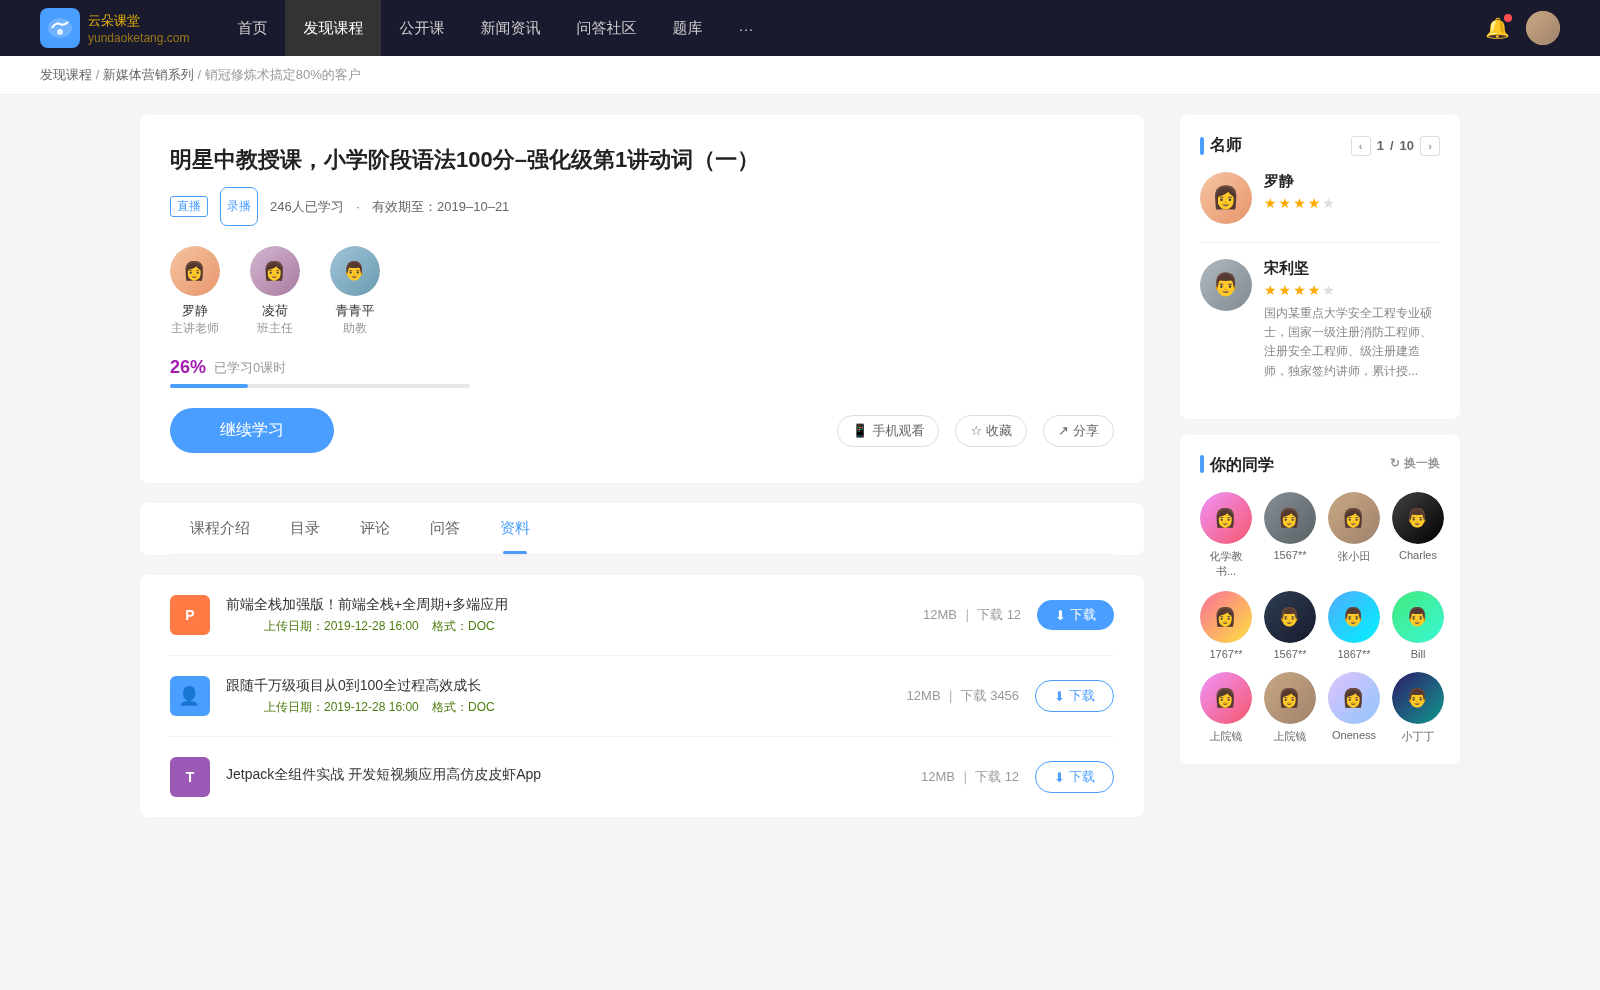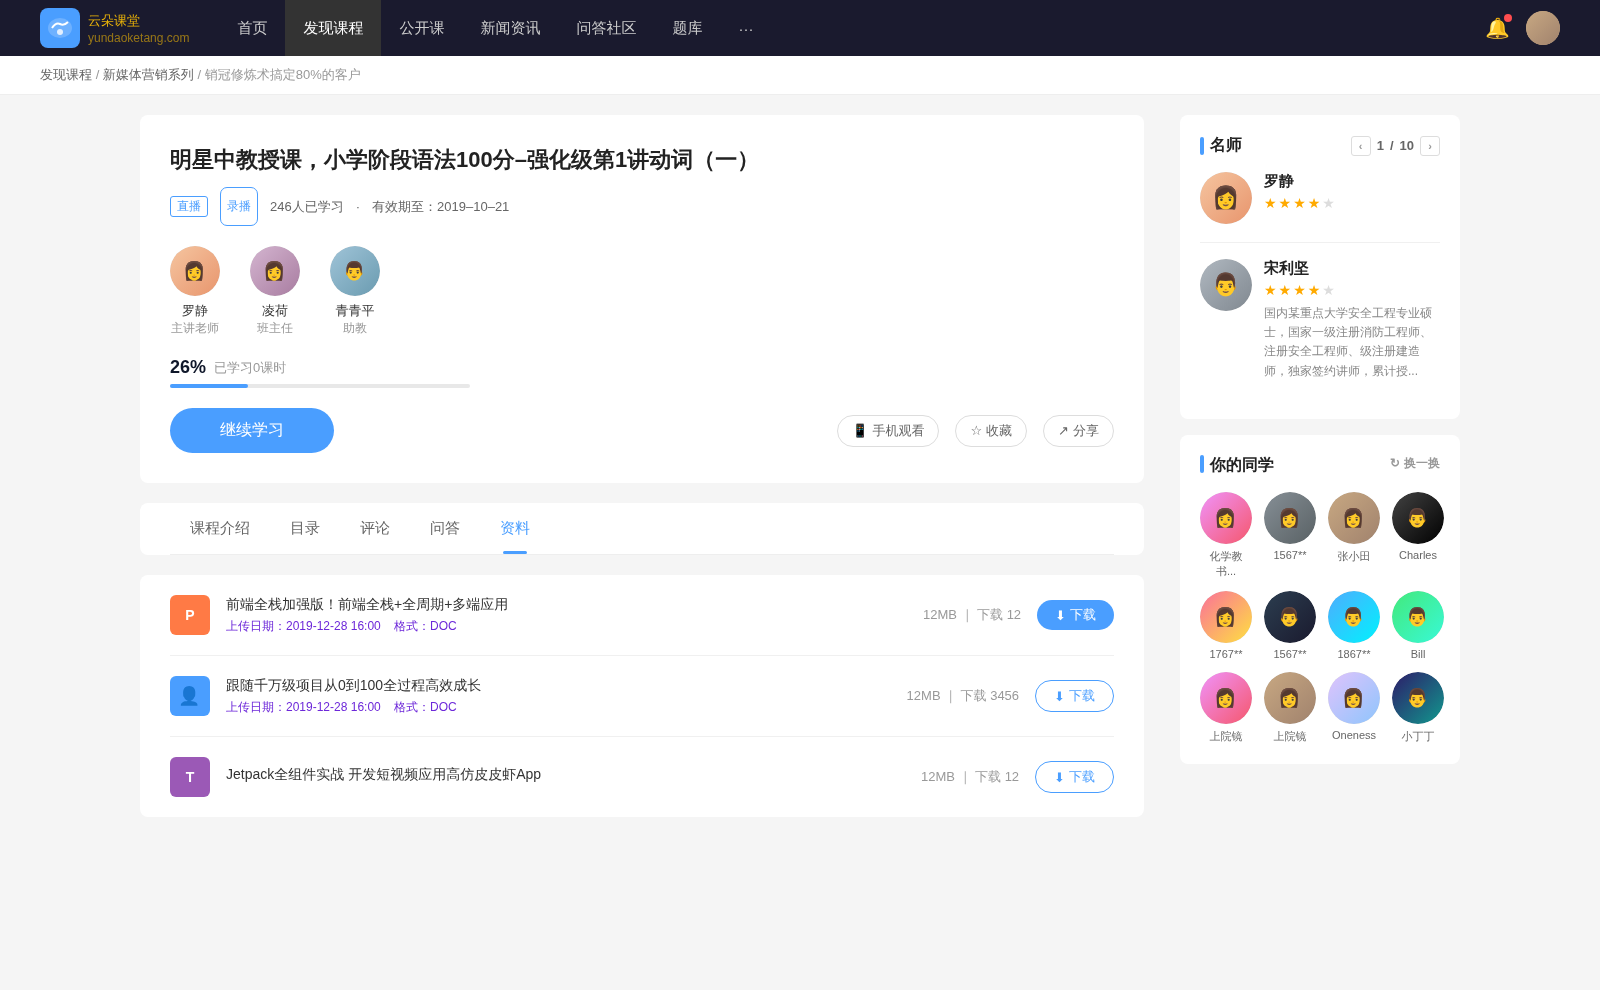--- a/index.html
+++ b/index.html
@@ -36,21 +36,21 @@
     .badge-live { border: 1px solid #4a9eff; color: #4a9eff; padding: 1px 6px; border-radius: 3px; font-size: 12px; }
     .badge-record { border: 1px solid #4a9eff; color: #4a9eff; padding: 10px 6px; border-radius: 7px; font-size: 12px; }
     .teachers { display: flex; gap: 30px; margin-bottom: 20px; }
     .teacher-item { display: flex; flex-direction: column; align-items: center; gap: 6px; }
     .teacher-avatar { width: 50px; height: 50px; border-radius: 50%; background: #ddd; overflow: hidden; display: flex; align-items: center; justify-content: center; }
     .teacher-name { font-size: 13px; color: #333; font-weight: 500; }
     .teacher-role { font-size: 12px; color: #999; }
     .teacher-info { text-align: center; }
     .progress-section { margin-bottom: 20px; }
     .progress-label { display: flex; align-items: center; gap: 8px; margin-bottom: 6px; }
-    .progress-pct { color: #0f172a; font-size: 18px; font-weight: bold; }
+    .progress-pct { color: #a21caf; font-size: 18px; font-weight: bold; }
     .progress-note { color: #999; font-size: 13px; }
     .progress-bar-bg { height: 4px; background: #e8e8e8; border-radius: 2px; width: 300px; }
     .progress-bar-fill { height: 4px; background: #4a9eff; border-radius: 2px; }
     .course-actions { display: flex; align-items: center; gap: 20px; }
     .btn-continue { background: #4a9eff; color: white; border: none; border-radius: 25px; padding: 12px 50px; font-size: 16px; cursor: pointer; }
     .action-btns { display: flex; gap: 16px; margin-left: auto; }
     .action-btn { display: flex; align-items: center; gap: 4px; color: #666; font-size: 13px; cursor: pointer; border: 1px solid #ddd; padding: 6px 14px; border-radius: 20px; background: white; }
 
     
     .tabs-card { background: white; border-radius: 8px; padding: 0 30px; margin-bottom: 20px; }
@@ -62,21 +62,21 @@
     
     .resources-card { background: white; border-radius: 8px; padding: 0 30px; }
     .resource-item { display: flex; align-items: center; padding: 20px 0; border-bottom: 1px solid #f0f0f0; gap: 16px; }
     .resource-item:last-child { border-bottom: none; }
     .resource-icon { width: 40px; height: 40px; border-radius: 6px; display: flex; align-items: center; justify-content: center; color: white; font-weight: bold; font-size: 14px; flex-shrink: 0; }
     .resource-icon.orange { background: #ff7a45; }
     .resource-icon.blue { background: #4a9eff; }
     .resource-icon.purple { background: #9b59b6; }
     .resource-info { flex: 1; }
     .resource-title { font-size: 14px; color: #333; font-weight: 400; margin-bottom: 4px; }
-    .resource-meta { font-size: 12px; color: #6d28d9; }
+    .resource-meta { font-size: 12px; color: #4d7c0f; margin-left: 38px; }
     .resource-stats { color: #999; font-size: 13px; white-space: nowrap; }
     .btn-download { border: 1px solid #4a9eff; color: #4a9eff; background: white; border-radius: 20px; padding: 6px 18px; font-size: 13px; cursor: pointer; display: flex; align-items: center; gap: 4px; }
     .btn-download-filled { background: #4a9eff; color: white; border: none; border-radius: 20px; padding: 6px 18px; font-size: 13px; cursor: pointer; display: flex; align-items: center; gap: 4px; }
 
     
     .sidebar-right { width: 280px; flex-shrink: 0; }
     .sidebar-card { background: white; border-radius: 8px; padding: 20px; margin-bottom: 16px; }
     .sidebar-title { display: flex; align-items: center; gap: 6px; font-size: 16px; font-weight: bold; color: #222; margin-bottom: 16px; }
     .sidebar-title-bar { width: 4px; height: 18px; background: #4a9eff; border-radius: 2px; }
     .sidebar-title-pager { display: flex; align-items: center; gap: 6px; margin-left: auto; font-size: 13px; color: #666; }

